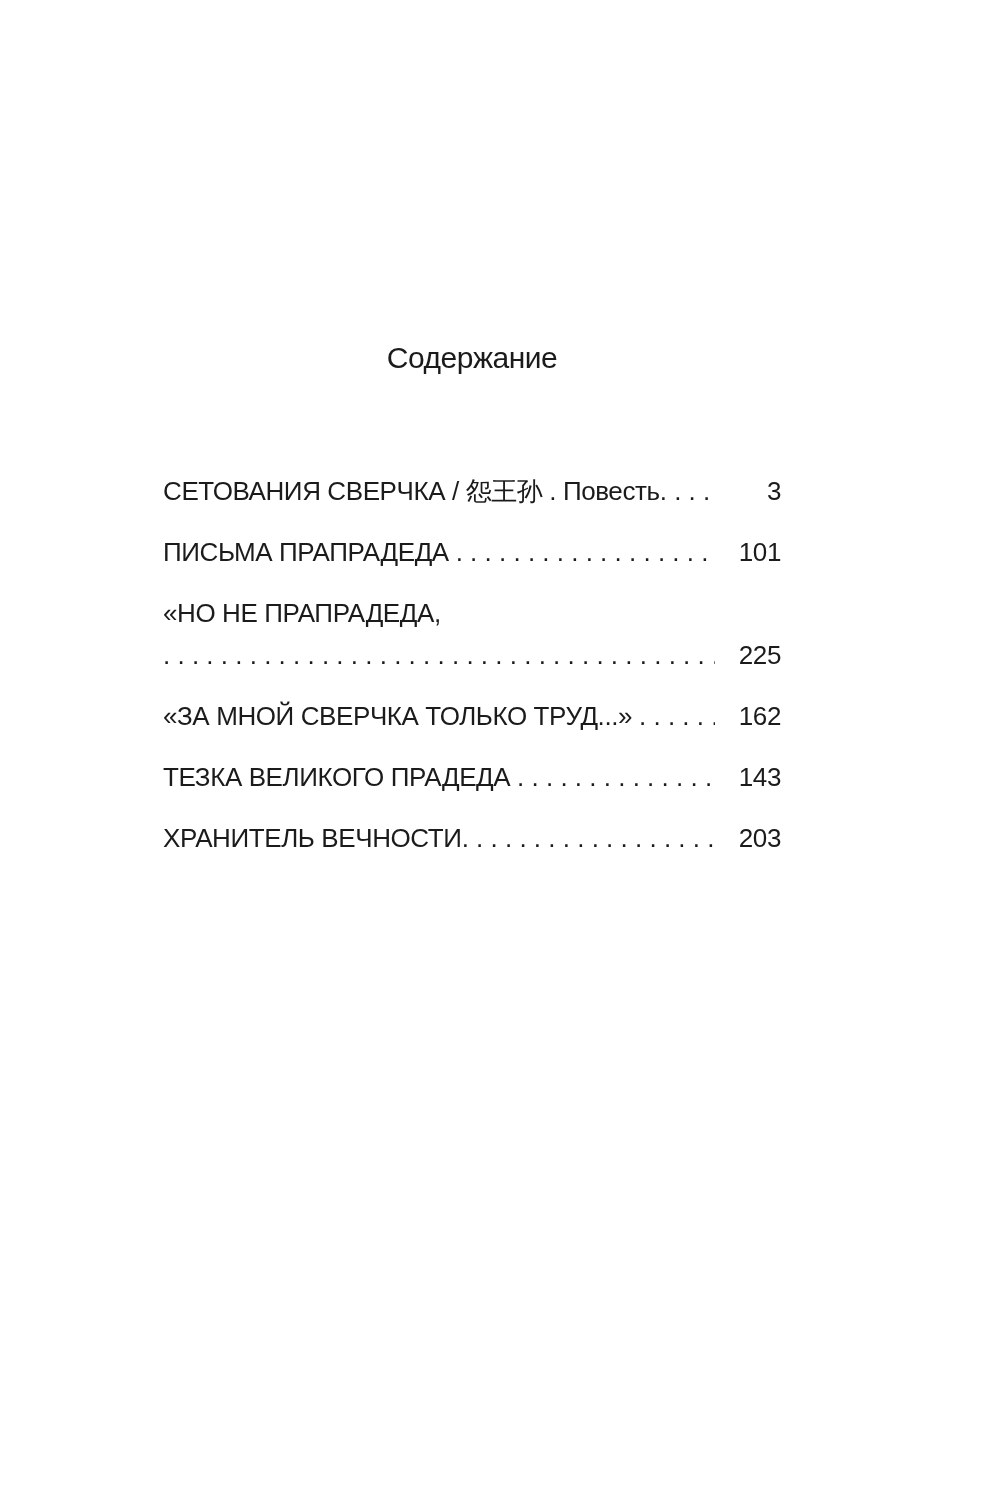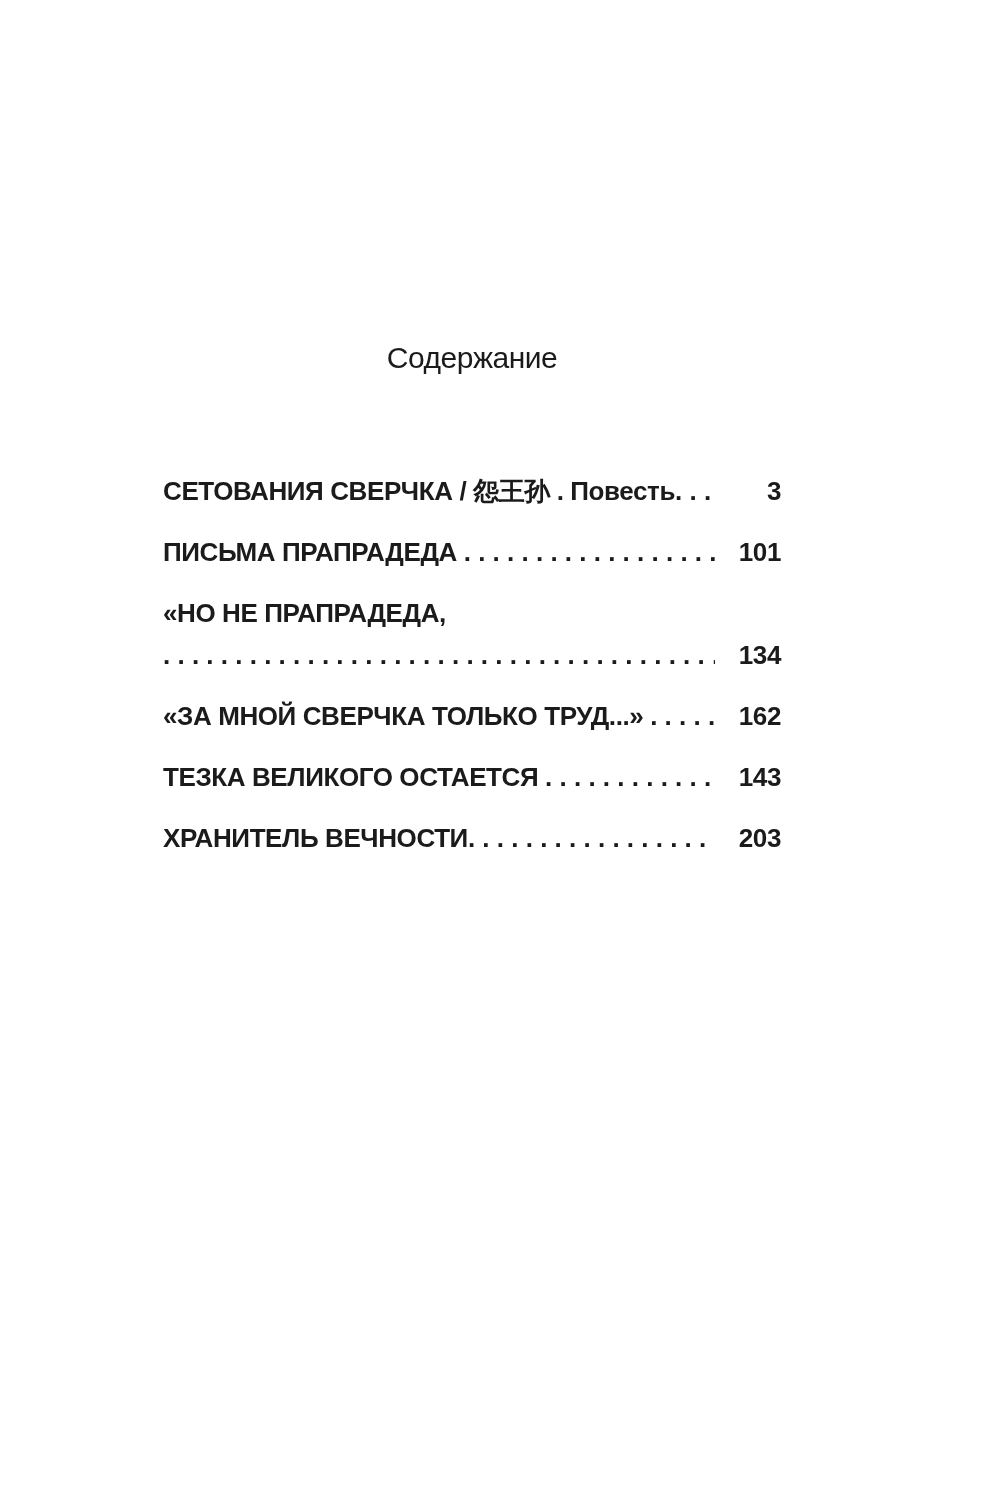--- a/index.html
+++ b/index.html
@@ -35,21 +35,21 @@
   .toc-list {
     margin-top: 94px;
   }
   .entry {
     margin-bottom: 19px;
   }
   .line {
     display: flex;
     align-items: flex-end;
     font-size: 26px;
-    font-weight: 700;
+    font-weight: 400;
     letter-spacing: -0.4px;
     line-height: 42px;
     white-space: pre;
   }
   .entry-title {
     flex: 0 0 auto;
     white-space: pre;
   }
   .dots {
     flex: 1 1 auto;
@@ -89,35 +89,35 @@
           <span class="page-num">101</span>
         </div>
       </div>
 
       <div class="entry">
         <div class="line">
           <span class="entry-title">«НО НЕ ПРАПРАДЕДА,</span>
         </div>
         <div class="line">
           <span class="dots">. . . . . . . . . . . . . . . . . . . . . . . . . . . . . . . . . . . . . . . . . . . . . . . . . . . . . . . .</span>
-          <span class="page-num">134</span>
+          <span class="page-num">225</span>
         </div>
       </div>
 
       <div class="entry">
         <div class="line">
           <span class="entry-title">«ЗА МНОЙ СВЕРЧКА ТОЛЬКО ТРУД...» </span>
           <span class="dots">. . . . . . . . . . . . . . . . . . . . . . . . . . . . . . . . . . . . . . . . . . . . . . . . . . . . . . . .</span>
           <span class="page-num">162</span>
         </div>
       </div>
 
       <div class="entry">
         <div class="line">
-          <span class="entry-title">ТЕЗКА ВЕЛИКОГО ОСТАЕТСЯ </span>
+          <span class="entry-title">ТЕЗКА ВЕЛИКОГО ПРАДЕДА </span>
           <span class="dots">. . . . . . . . . . . . . . . . . . . . . . . . . . . . . . . . . . . . . . . . . . . . . . . . . . . . . . . .</span>
           <span class="page-num">143</span>
         </div>
       </div>
 
       <div class="entry">
         <div class="line">
           <span class="entry-title">ХРАНИТЕЛЬ ВЕЧНОСТИ</span>
           <span class="dots">. . . . . . . . . . . . . . . . . . . . . . . . . . . . . . . . . . . . . . . . . . . . . . . . . . . . . . . .</span>
           <span class="page-num">203</span>

